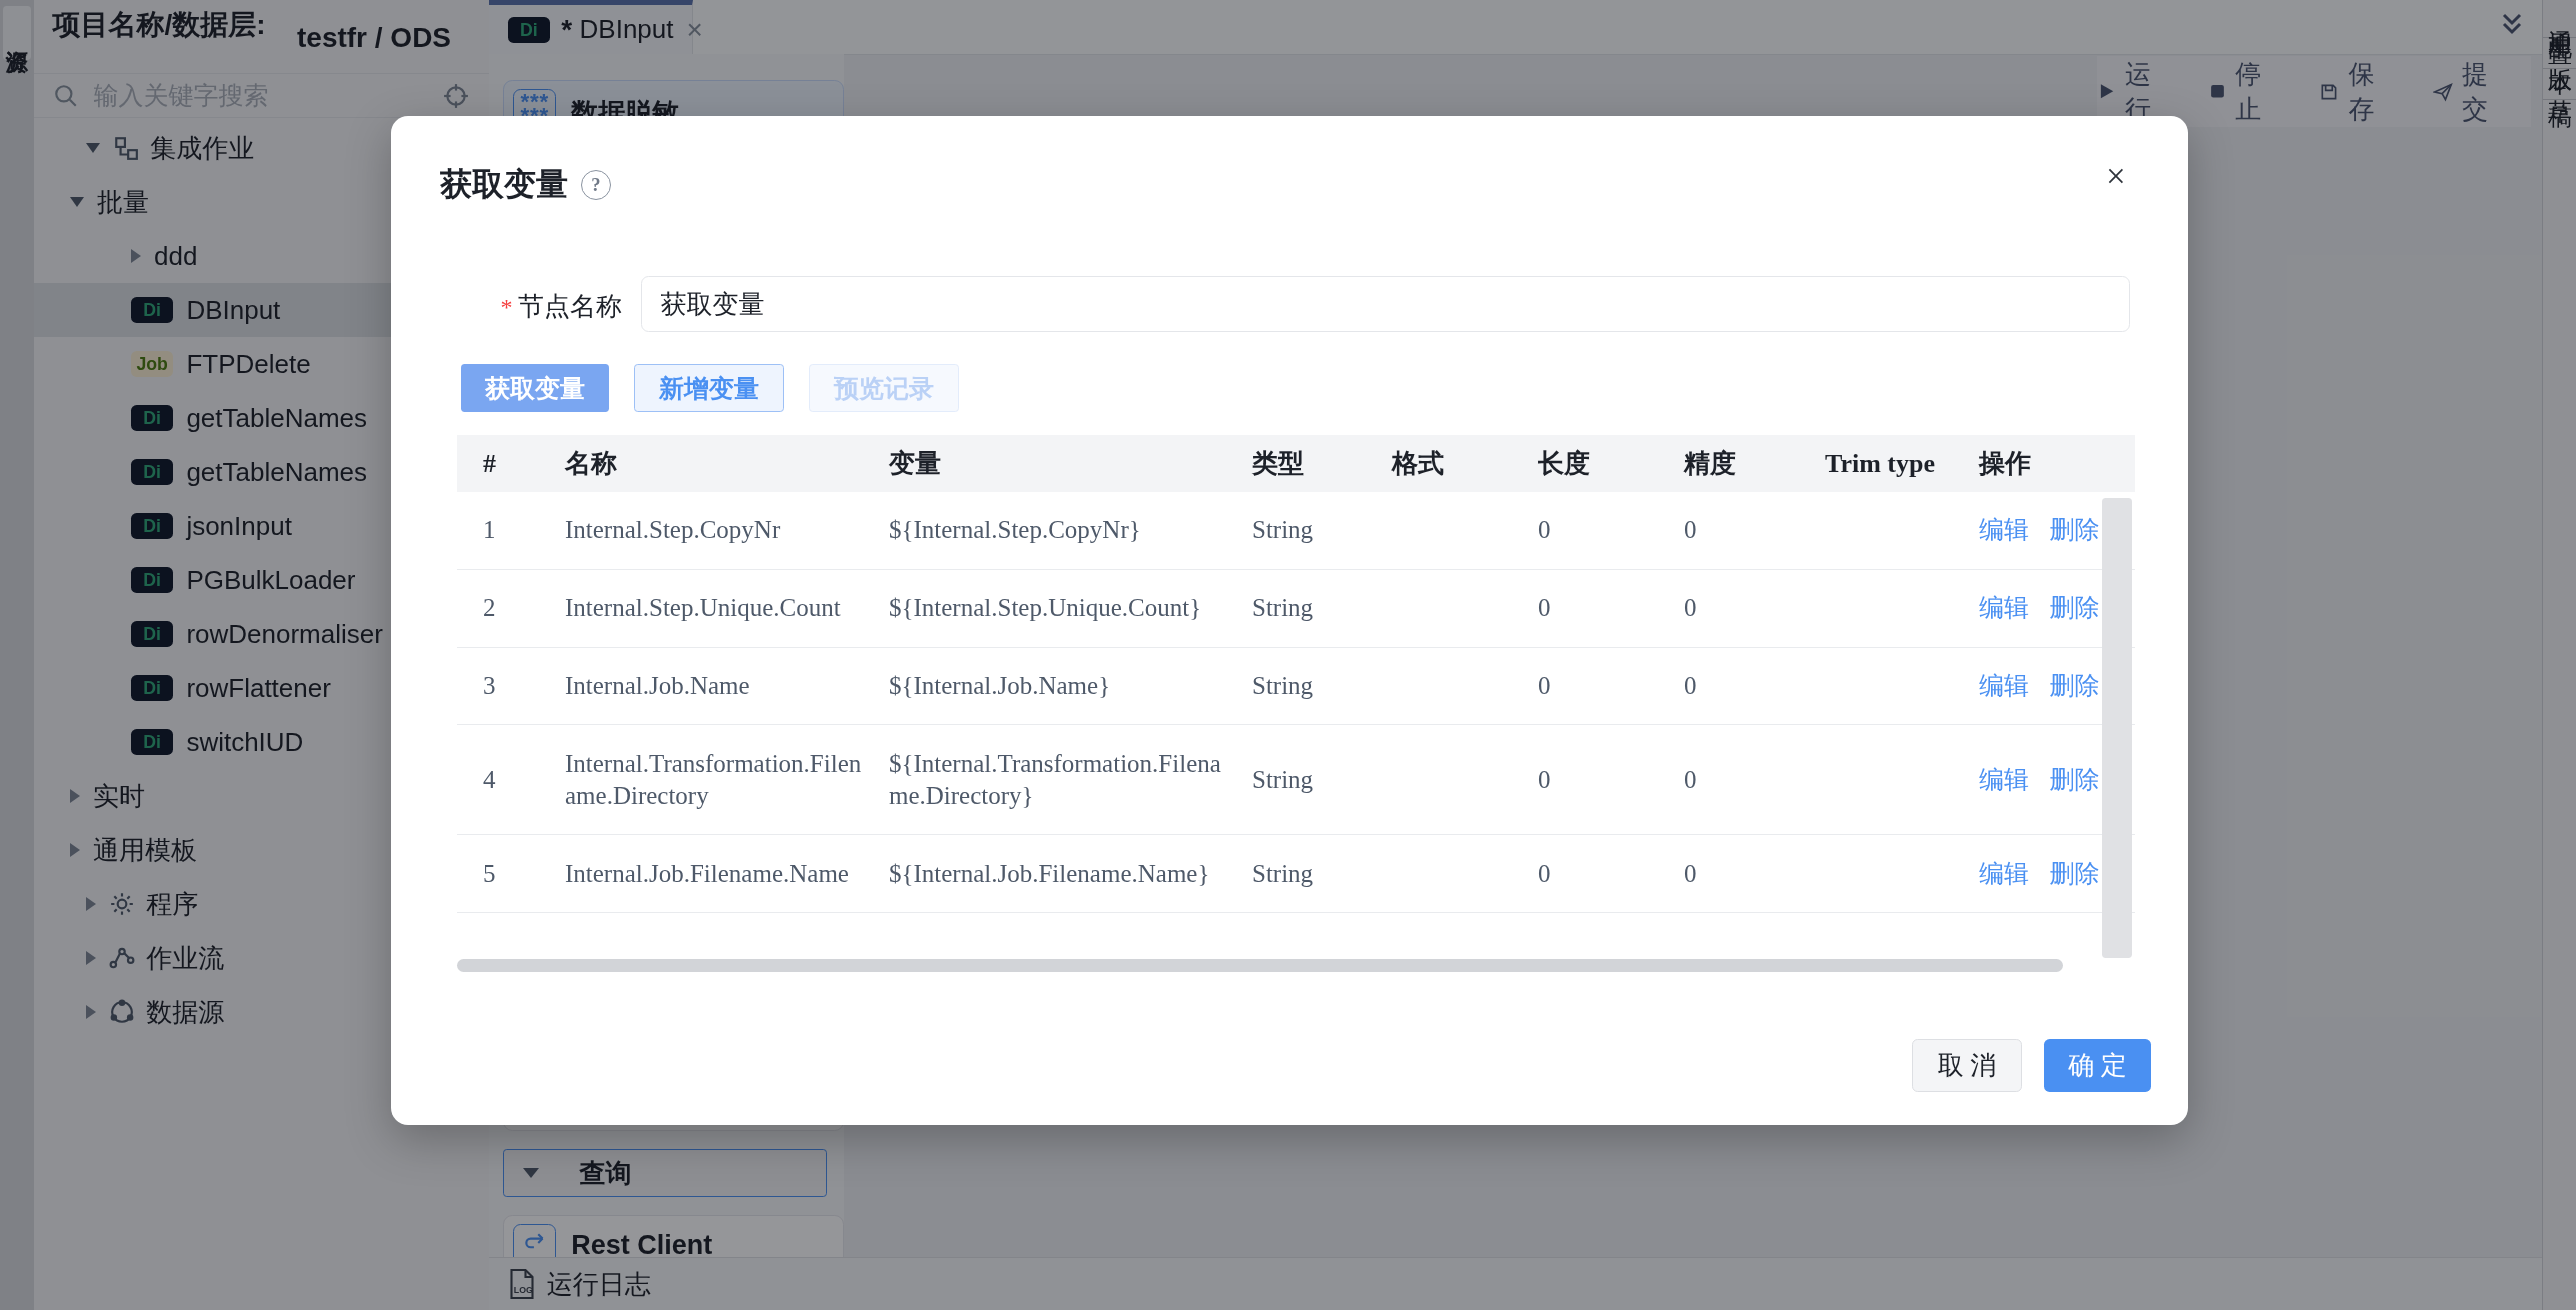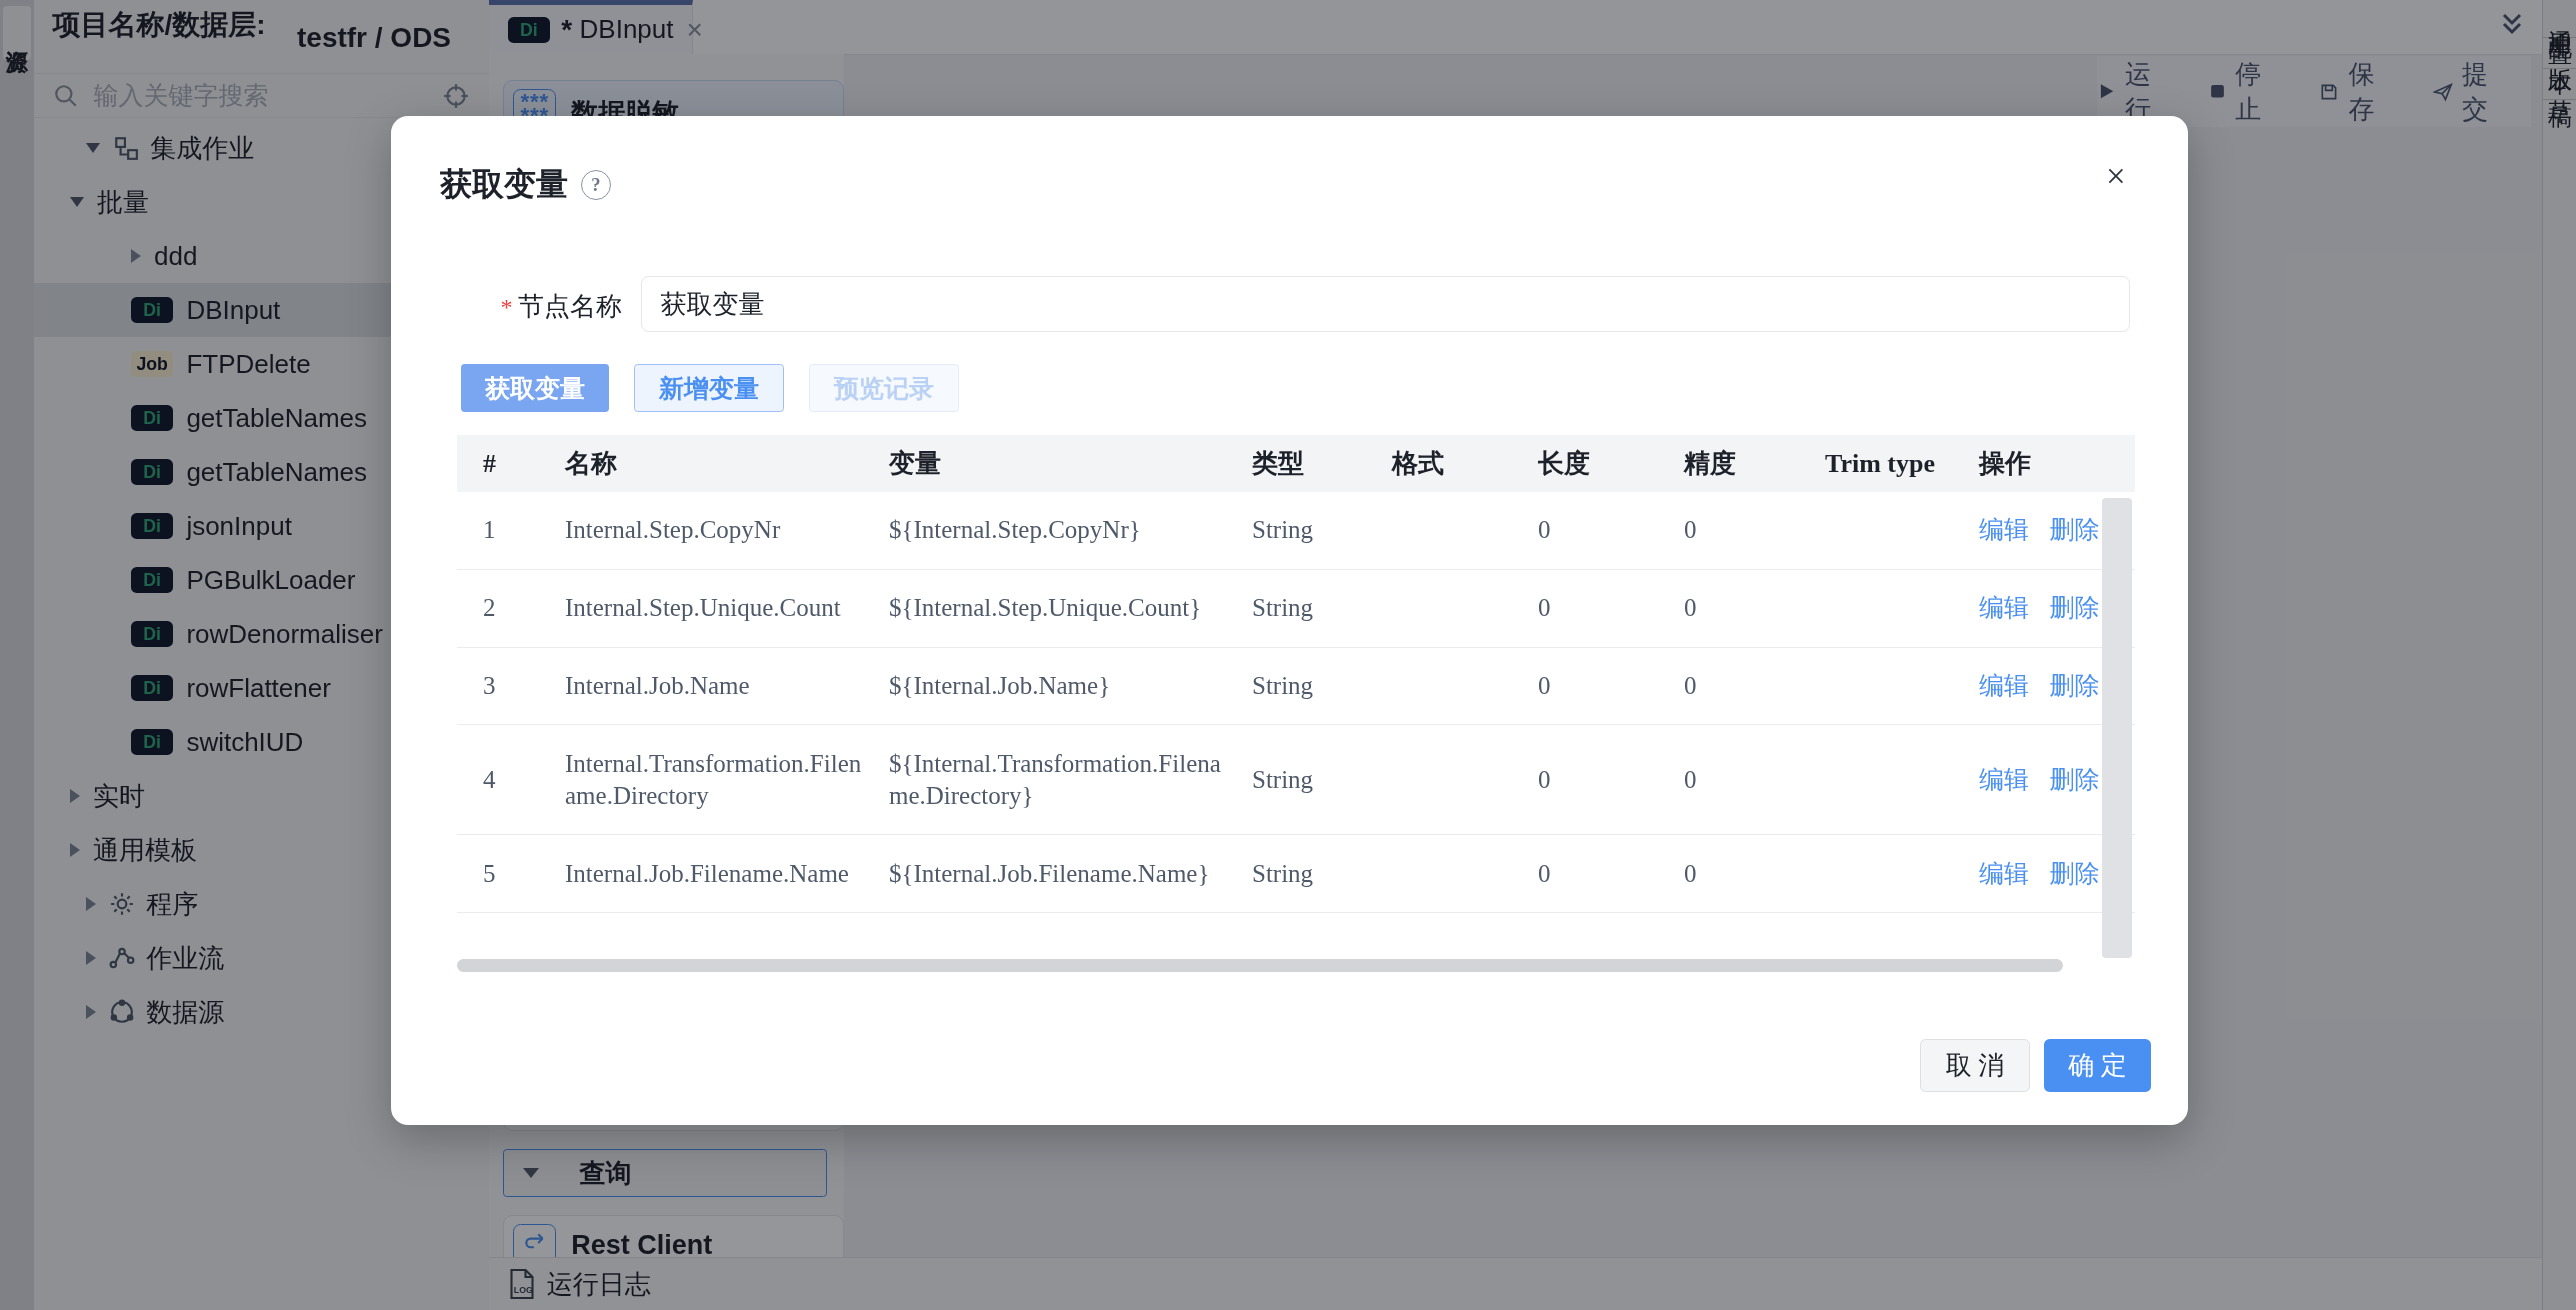--- a/index.html
+++ b/index.html
@@ -26,21 +26,21 @@
   .tree{position:absolute;left:0;top:121px;width:100%;}
   .trow{height:54px;display:flex;align-items:center;font-size:26px;color:#1d2129;}
   .trow.sel{background:#dcdfe3;}
   .lvl1{padding-left:52px;} .lvl2{padding-left:36px;} .lvl3{padding-left:97px;}
   .caret-d{width:0;height:0;border-left:7.5px solid transparent;border-right:7.5px solid transparent;border-top:10.3px solid #4e5969;margin-right:13px;flex:none;}
   .caret-r{width:0;height:0;border-top:7.5px solid transparent;border-bottom:7.5px solid transparent;border-left:10.3px solid #7d8694;margin-right:13px;flex:none;}
   .ticon{margin-right:11.2px;flex:none;display:flex;align-items:center;}
   .badge{display:inline-block;min-width:35px;height:26px;line-height:26px;text-align:center;border-radius:5.6px;
          font-size:17.7px;font-weight:bold;margin-right:13px;padding:0 3.7px;flex:none;}
   .badge.di{background:#0f172a;color:#2fa878;}
-  .badge.job{background:#fcf0d3;color:#0f172a;}
+  .badge.job{background:#fcf0d3;color:#4d7c0f;}
   
   .tabbar{position:absolute;left:489px;top:0;width:2053px;height:54px;background:#fcfdfe;border-bottom:0.9px solid #e2e4e8;}
   .tab{position:absolute;left:0;top:0;width:204px;height:54px;background:#f5f7fa;border-right:0.9px solid #e2e4e8;
        display:flex;align-items:center;box-sizing:border-box;border-top:5.6px solid #5871ab;}
   .tab .badge{margin-left:18.6px;margin-right:11.2px;}
   .tab .dirty{font-size:28px;font-weight:bold;margin-right:7.5px;}
   .tab .tlabel{font-size:26px;}
   .tab .tclose{font-size:28px;color:#86909c;margin-left:13px;cursor:default;}
   .toolbar{position:absolute;left:2097px;top:56px;width:434px;height:71px;background:#f6f7f9;
            display:flex;align-items:center;justify-content:flex-end;gap:41px;padding-right:26px;box-sizing:border-box;}
@@ -86,21 +86,21 @@
   .m-table{position:absolute;left:66px;top:319px;width:1678px;height:537px;overflow:hidden;}
   .trow-grid{display:grid;grid-template-columns:82px 324px 363px 140px 146px 146px 141px 154px 181px;}
   .m-thead{background:#f3f4f6;height:57px;align-items:center;font-size:26px;font-weight:bold;color:#1d2129;}
   .m-thead>div{padding-left:26px;}
   .m-tr{border-bottom:0.9px solid #e9ebee;align-items:center;font-size:25px;color:#4e5969;}
   .m-tr>div{padding:22.4px 0 22.4px 26px;line-height:32px;word-break:break-all;}
   .ops a{color:#4a90f2;text-decoration:none;font-size:25px;}
   .ops a.del{margin-left:20.5px;}
   .vscroll{position:absolute;left:1711px;top:382px;width:30px;height:460px;background:#e0e1e4;border-radius:3.7px;}
   .hscroll{position:absolute;left:66px;top:843px;width:1606px;height:13px;background:#d2d4d8;border-radius:6.5px;}
-  .m-footer{position:absolute;left:0;top:923px;width:100%;display:flex;justify-content:flex-end;gap:14px;padding-right:37px;box-sizing:border-box;}
+  .m-footer{position:absolute;left:0;top:923px;width:100%;display:flex;justify-content:flex-end;gap:22px;padding-right:37px;box-sizing:border-box;}
   .fbtn{height:53px;border-radius:5.6px;font-size:26px;display:flex;align-items:center;justify-content:center;box-sizing:border-box;}
   .fbtn.cancel{width:110px;background:#f4f5f7;border:1.9px solid #dddfe3;color:#1d2129;}
   .fbtn.ok{width:107px;background:#4a90f2;color:#ffffff;}
 </style>
 </head>
 <body>
 
 <div class="screen">
 
   <div class="left-rail">

